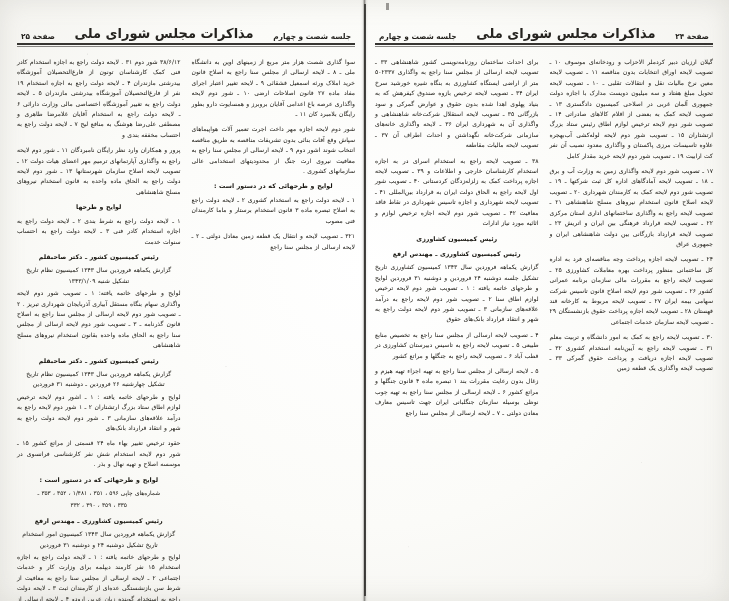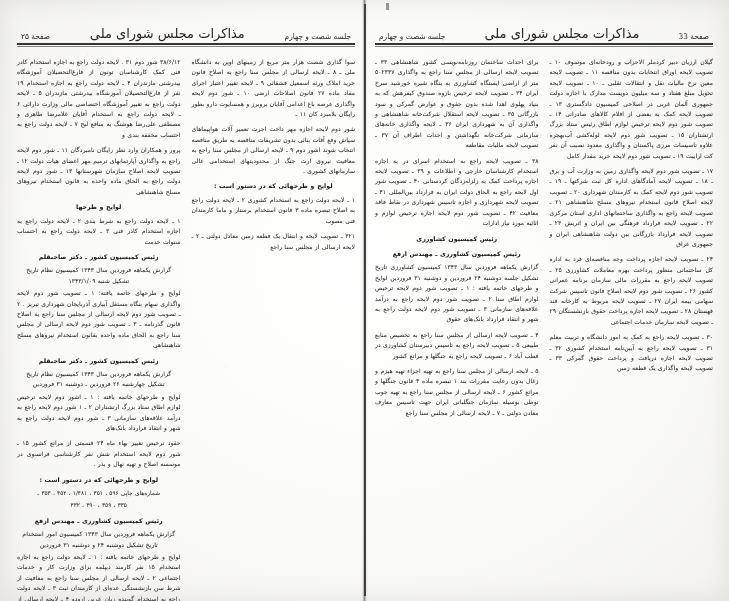--- a/index.html
+++ b/index.html
@@ -61,21 +61,21 @@
   .hdr-row{
     display:flex;
     flex-direction:row;
     align-items:flex-end;
     justify-content:space-between;
     height:16px;
     padding:0 4px;
   }
   .hdr-item{
     font-size:7.4px;
-    font-weight:normal;
+    font-weight:bold;
     color:#15130f;
     letter-spacing:.2px;
     white-space:nowrap;
     line-height:1;
     transform:scaleY(1.05);
     opacity:.93;
   }
   .hdr-center{font-size:13px;}
   .rule-thick{
     margin-top:3px;
@@ -169,21 +169,21 @@
 <body>
 
 <div class="scan-surface"></div>
 
 <div class="spread">
 
   <div class="page page-right">
 
     <div class="page-header">
       <div class="hdr-row">
-        <div class="hdr-item">صفحة 33</div>
+        <div class="hdr-item">صفحة ۲۴</div>
         <div class="hdr-item hdr-center">مذاکرات مجلس شورای ملی</div>
         <div class="hdr-item">جلسه شصت و چهارم</div>
       </div>
       <div class="rule-thick"></div>
       <div class="rule-thin"></div>
     </div>
 
     <div class="cols">
       <div class="col">
         <p>گیلان ارزیان دبیر کردملر الاحزاب و رودخانه‌ای موسوف ۱۰ ـ تصویب لایحه اوراق انتخابات بدون مناقصه ۱۱ ـ تصویب لایحه معین نرخ مالیات نقل و انتقالات تقلبی ـ ۱۰ ـ تصویب لایحه تحویل مبلغ هفتاد و سه میلیون دویست مدارک با اجازه دولت جمهوری آلمان غربی در اصلاحی کمیسیون دادگستری ۱۳ ـ تصویب لایحه کمک به بعضی از اقلام کالاهای صادراتی ۱۴ ـ تصویب شور دوم لایحه ترخیص لوازم اطاق رئیس ستاد بزرگ ارتشتاران ۱۵ ـ تصویب شور دوم لایحه لوله‌کشی آب‌بهجره علاوه تاسیسات مرزی پاکستان و واگذاری معدود نصیب آن نفر کت ارابیت ۱۹ ـ تصویب شور دوم لایحه خرید مقدار کامل</p>

